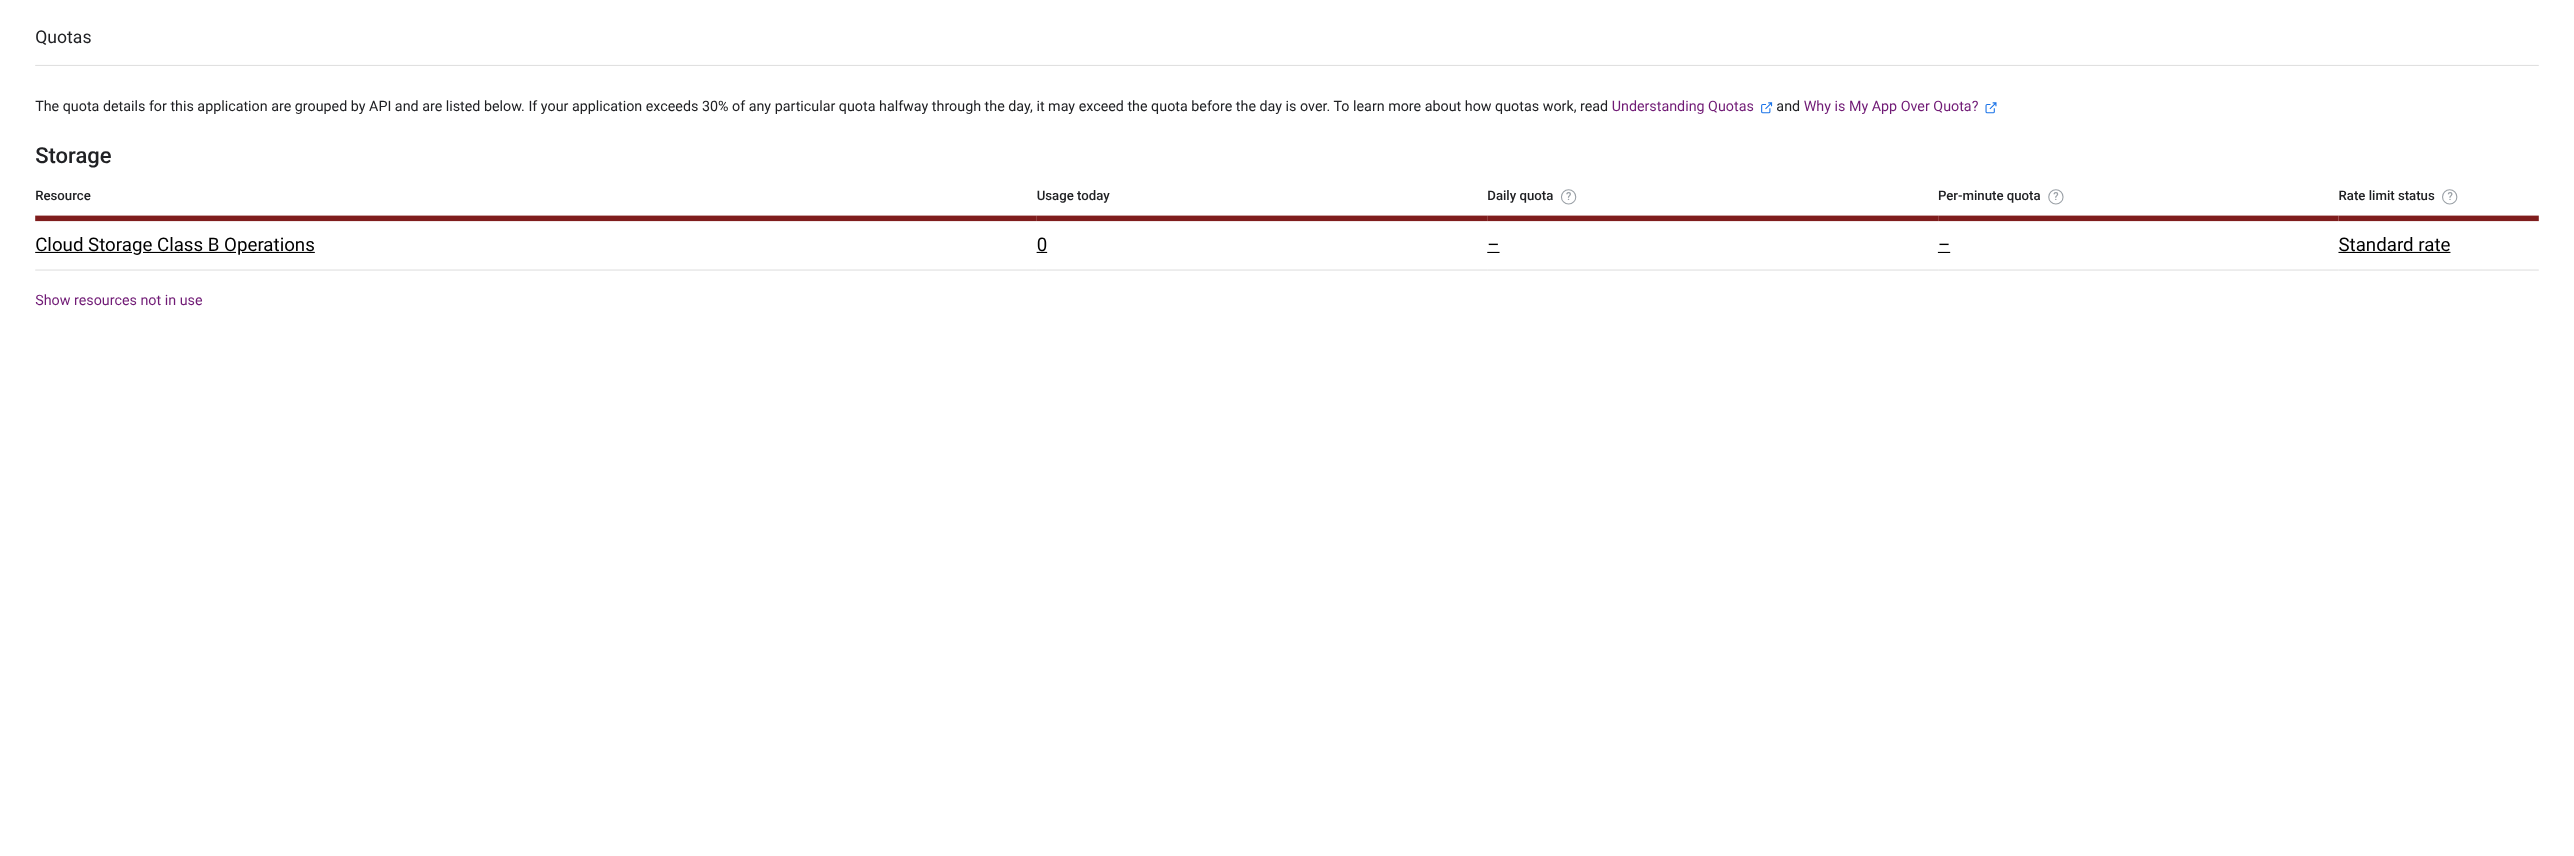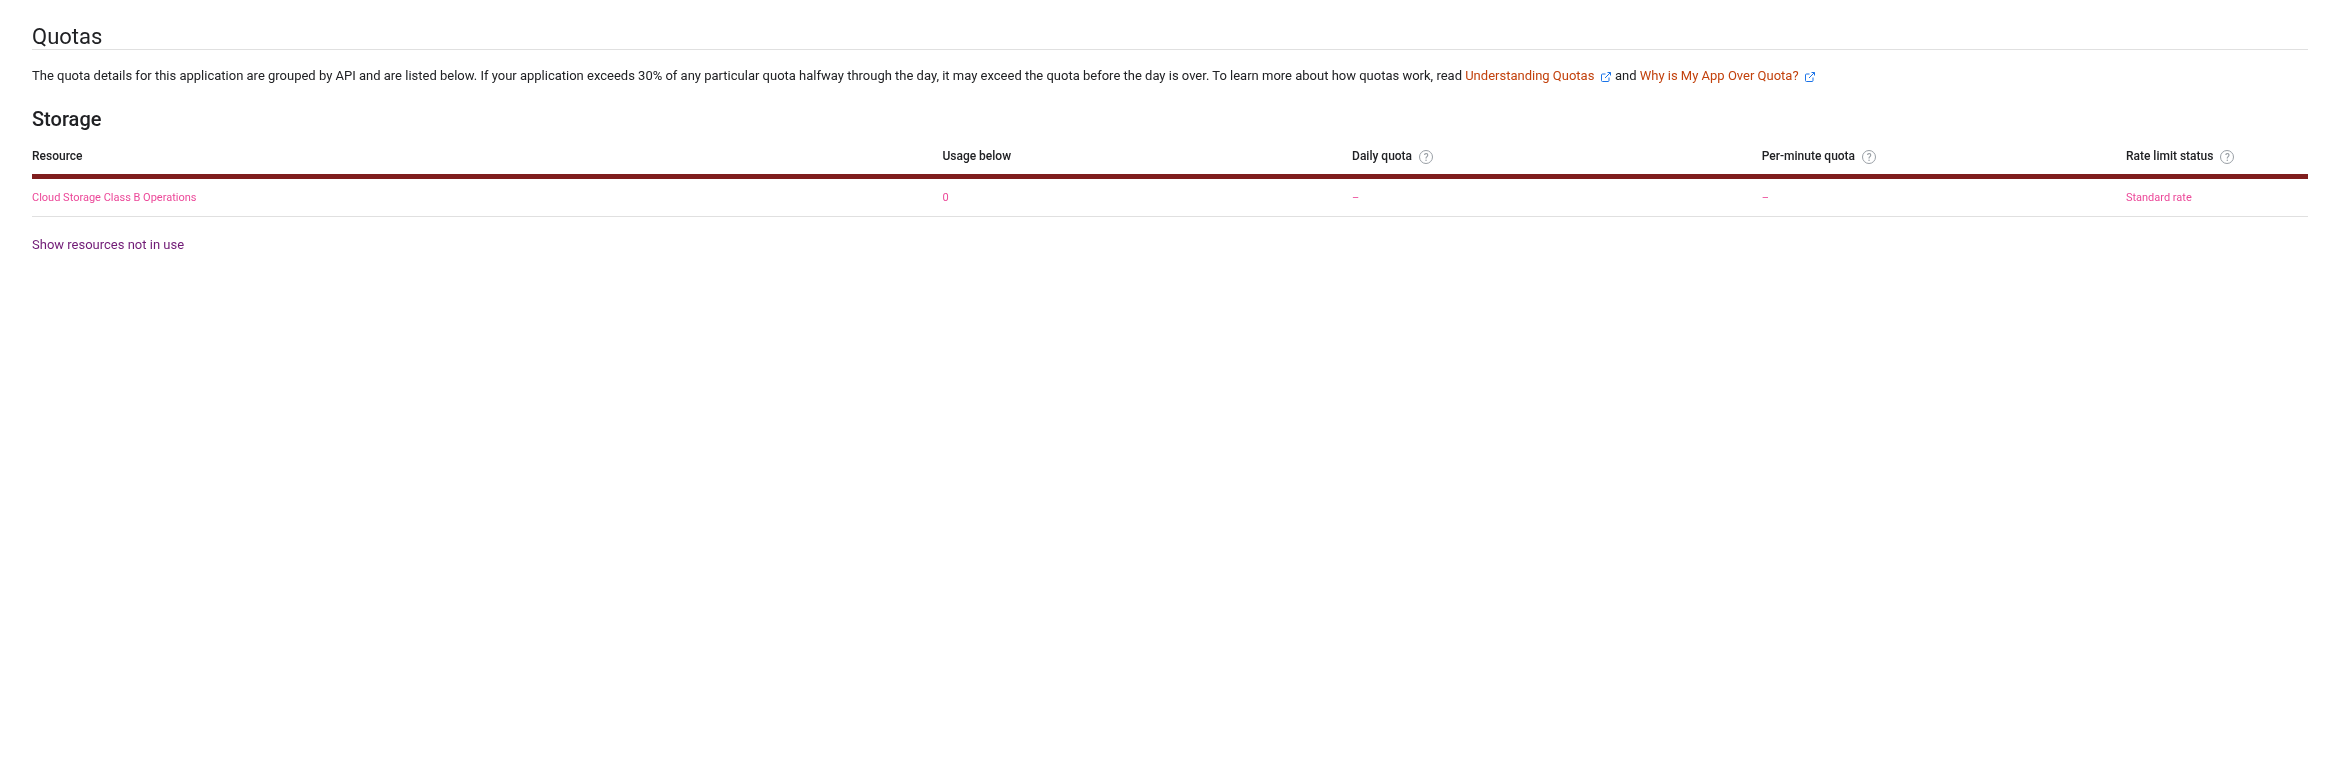--- a/index.html
+++ b/index.html
@@ -16,40 +16,41 @@
       width: 2340px;
       min-height: 778px;
     }
 
     .page-container {
       padding: 24px 32px;
       max-width: 2340px;
     }
 
     .page-title {
-      font-size: 22px;
+      font-size: 16px;
       font-weight: 400;
       color: #202124;
-      margin-bottom: 16px;
+      margin-bottom: 28px;
+      padding-bottom: 16px;
       border-bottom: 1px solid #e0e0e0;
     }
 
     .description-section {
       margin-bottom: 20px;
     }
 
     .description-text {
       font-size: 13px;
       color: #202124;
       line-height: 1.6;
       margin-bottom: 8px;
     }
 
     .description-text a, .quota-page-link {
-      color: #c2410c;
+      color: #701a75;
       text-decoration: none;
     }
 
     .external-link-icon {
       display: inline-block;
       width: 12px;
       height: 12px;
       margin-left: 2px;
       vertical-align: middle;
       color: #1a73e8;
@@ -92,22 +93,23 @@
       font-size: 10px;
       text-align: center;
       line-height: 13px;
       margin-left: 4px;
       vertical-align: middle;
       cursor: pointer;
     }
 
     .quota-table td {
       padding: 12px 16px 12px 0;
-      color: #ec4899;
-      font-size: 11px;
+      color: #000000;
+      font-size: 17px;
+      text-decoration: underline;
     }
 
     .quota-table tbody tr {
       border-bottom: 1px solid #e0e0e0;
     }
 
     .col-resource {
       width: 40%;
     }
 
@@ -164,21 +166,21 @@
   <div class="storage-section">
     <h2 class="section-title">Storage</h2>
 
     <table class="quota-table">
       <thead>
         <tr>
           <th class="col-resource">
             <span>Resource</span>
           </th>
           <th class="col-usage">
-            <span>Usage below</span>
+            <span>Usage today</span>
           </th>
           <th class="col-daily">
             <span>Daily quota</span>
             <span class="help-icon">?</span>
           </th>
           <th class="col-perminute">
             <span>Per-minute quota</span>
             <span class="help-icon">?</span>
           </th>
           <th class="col-ratelimit">

